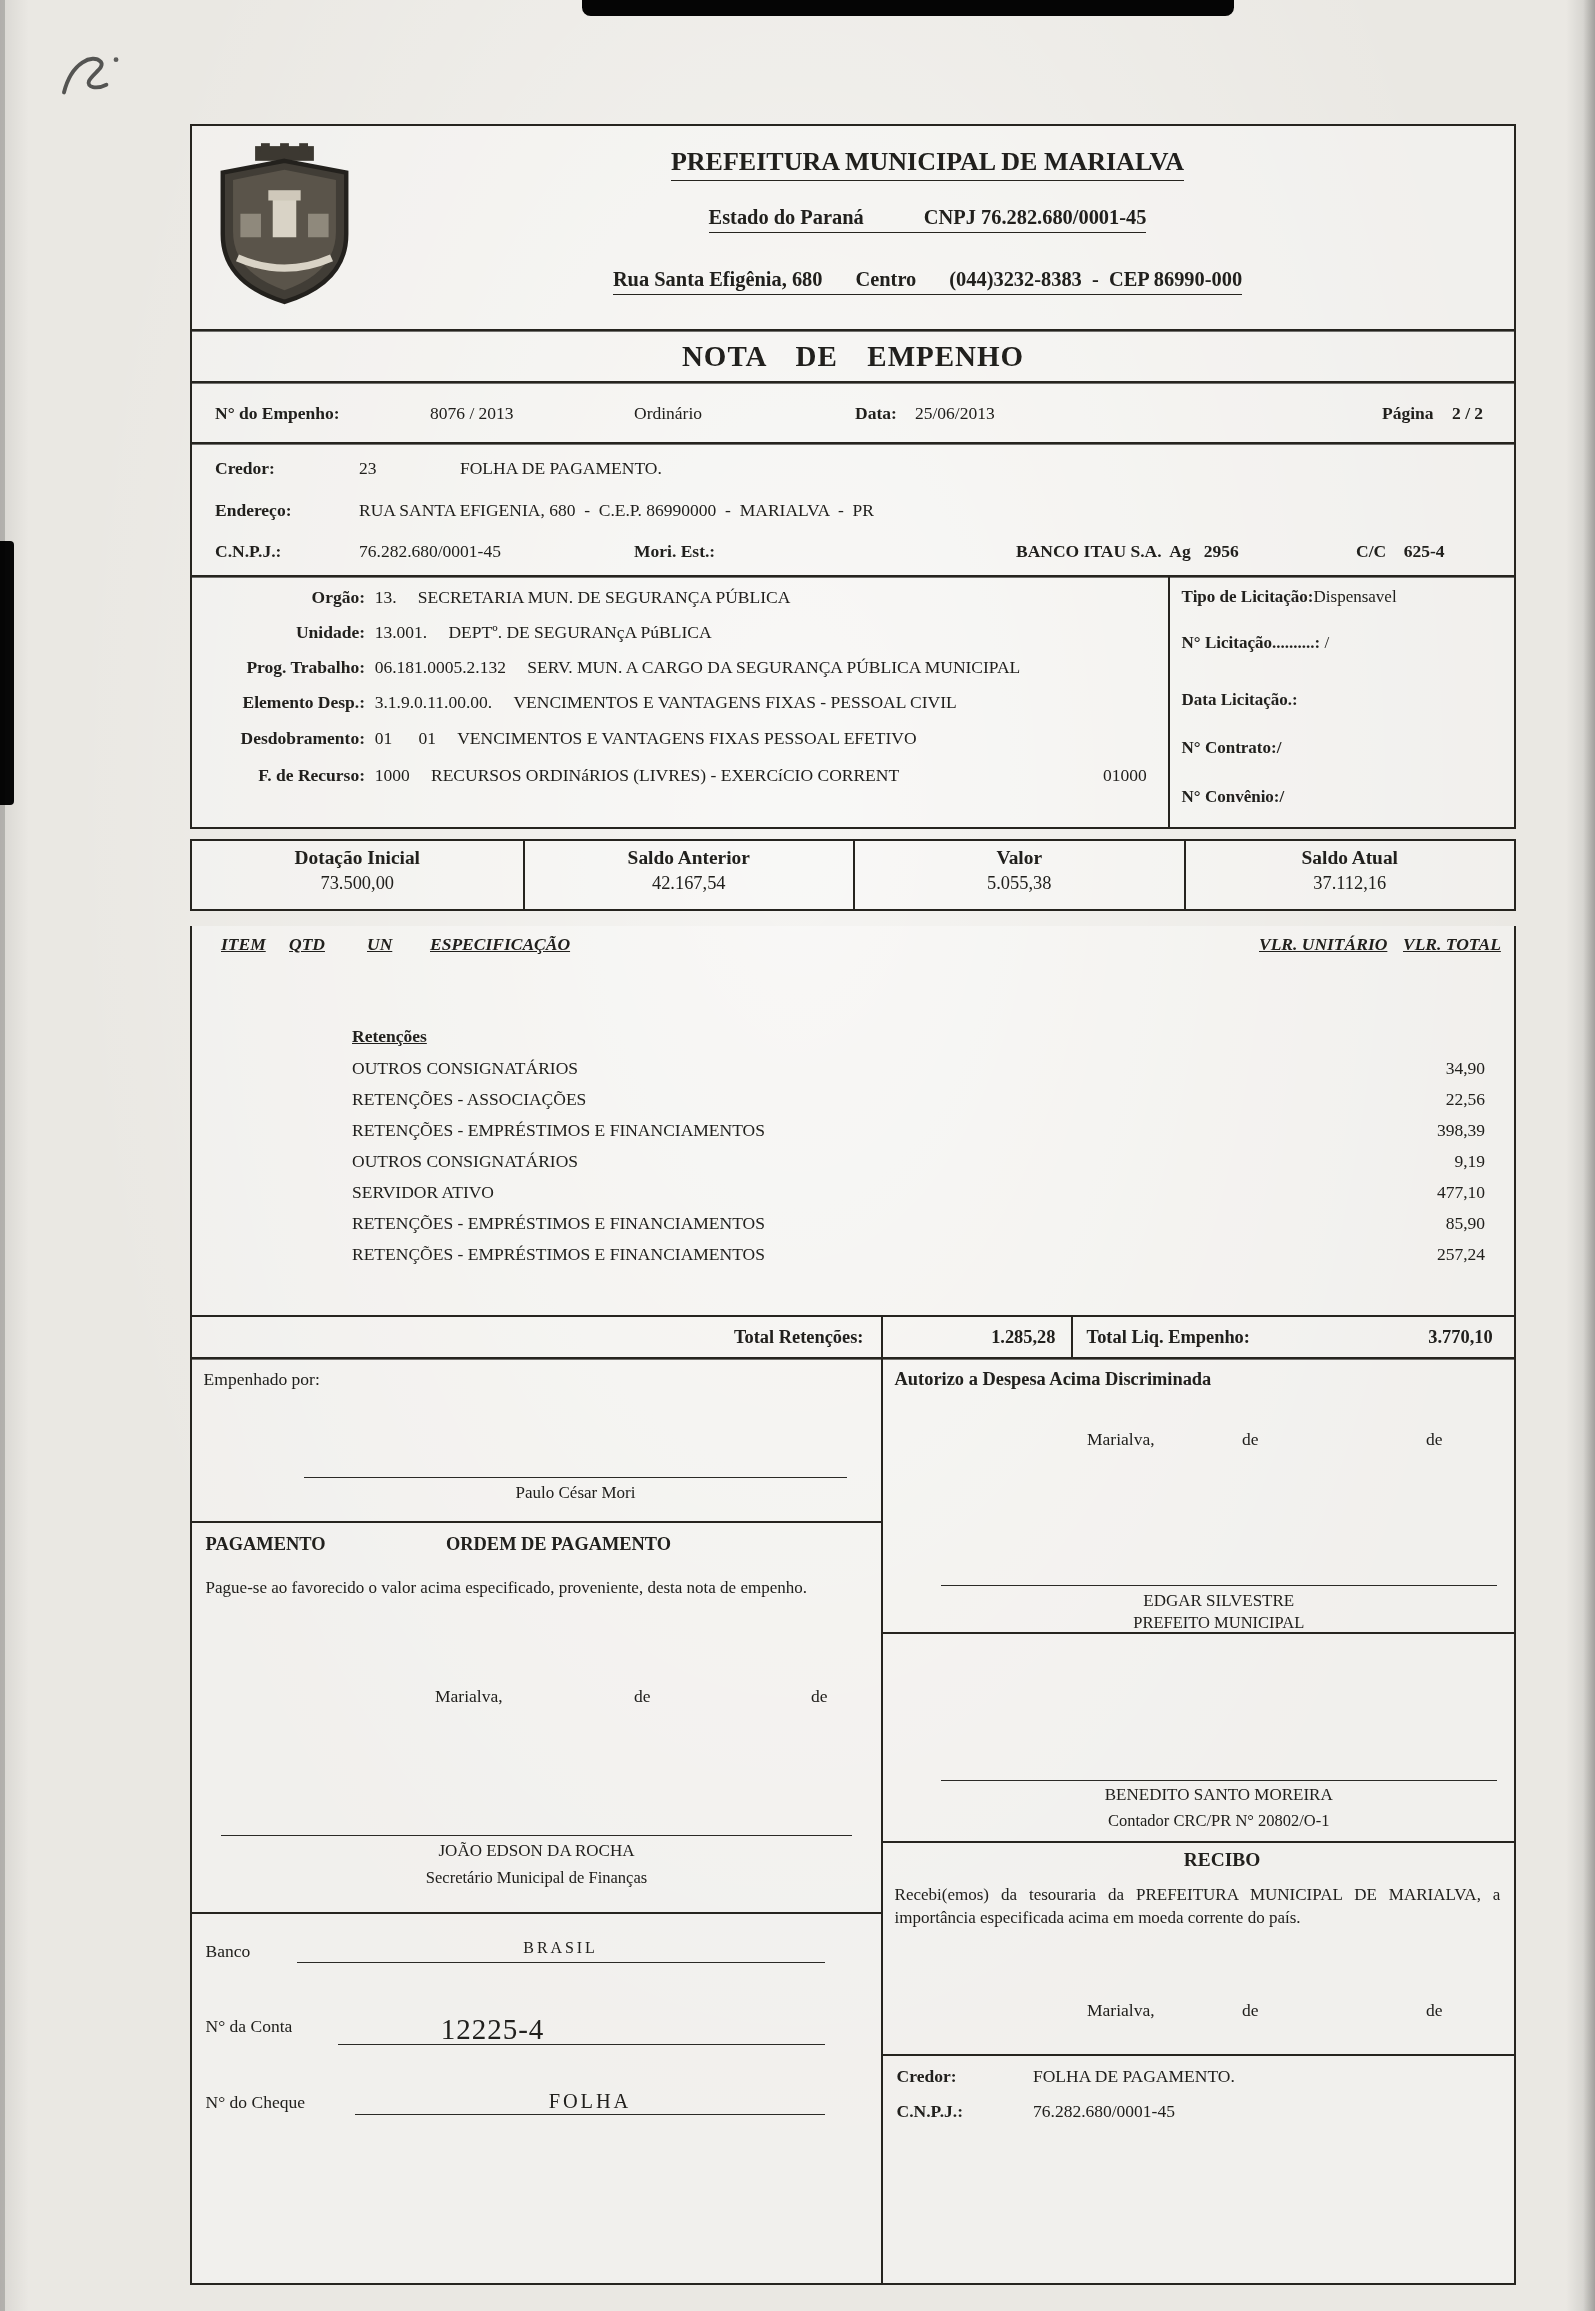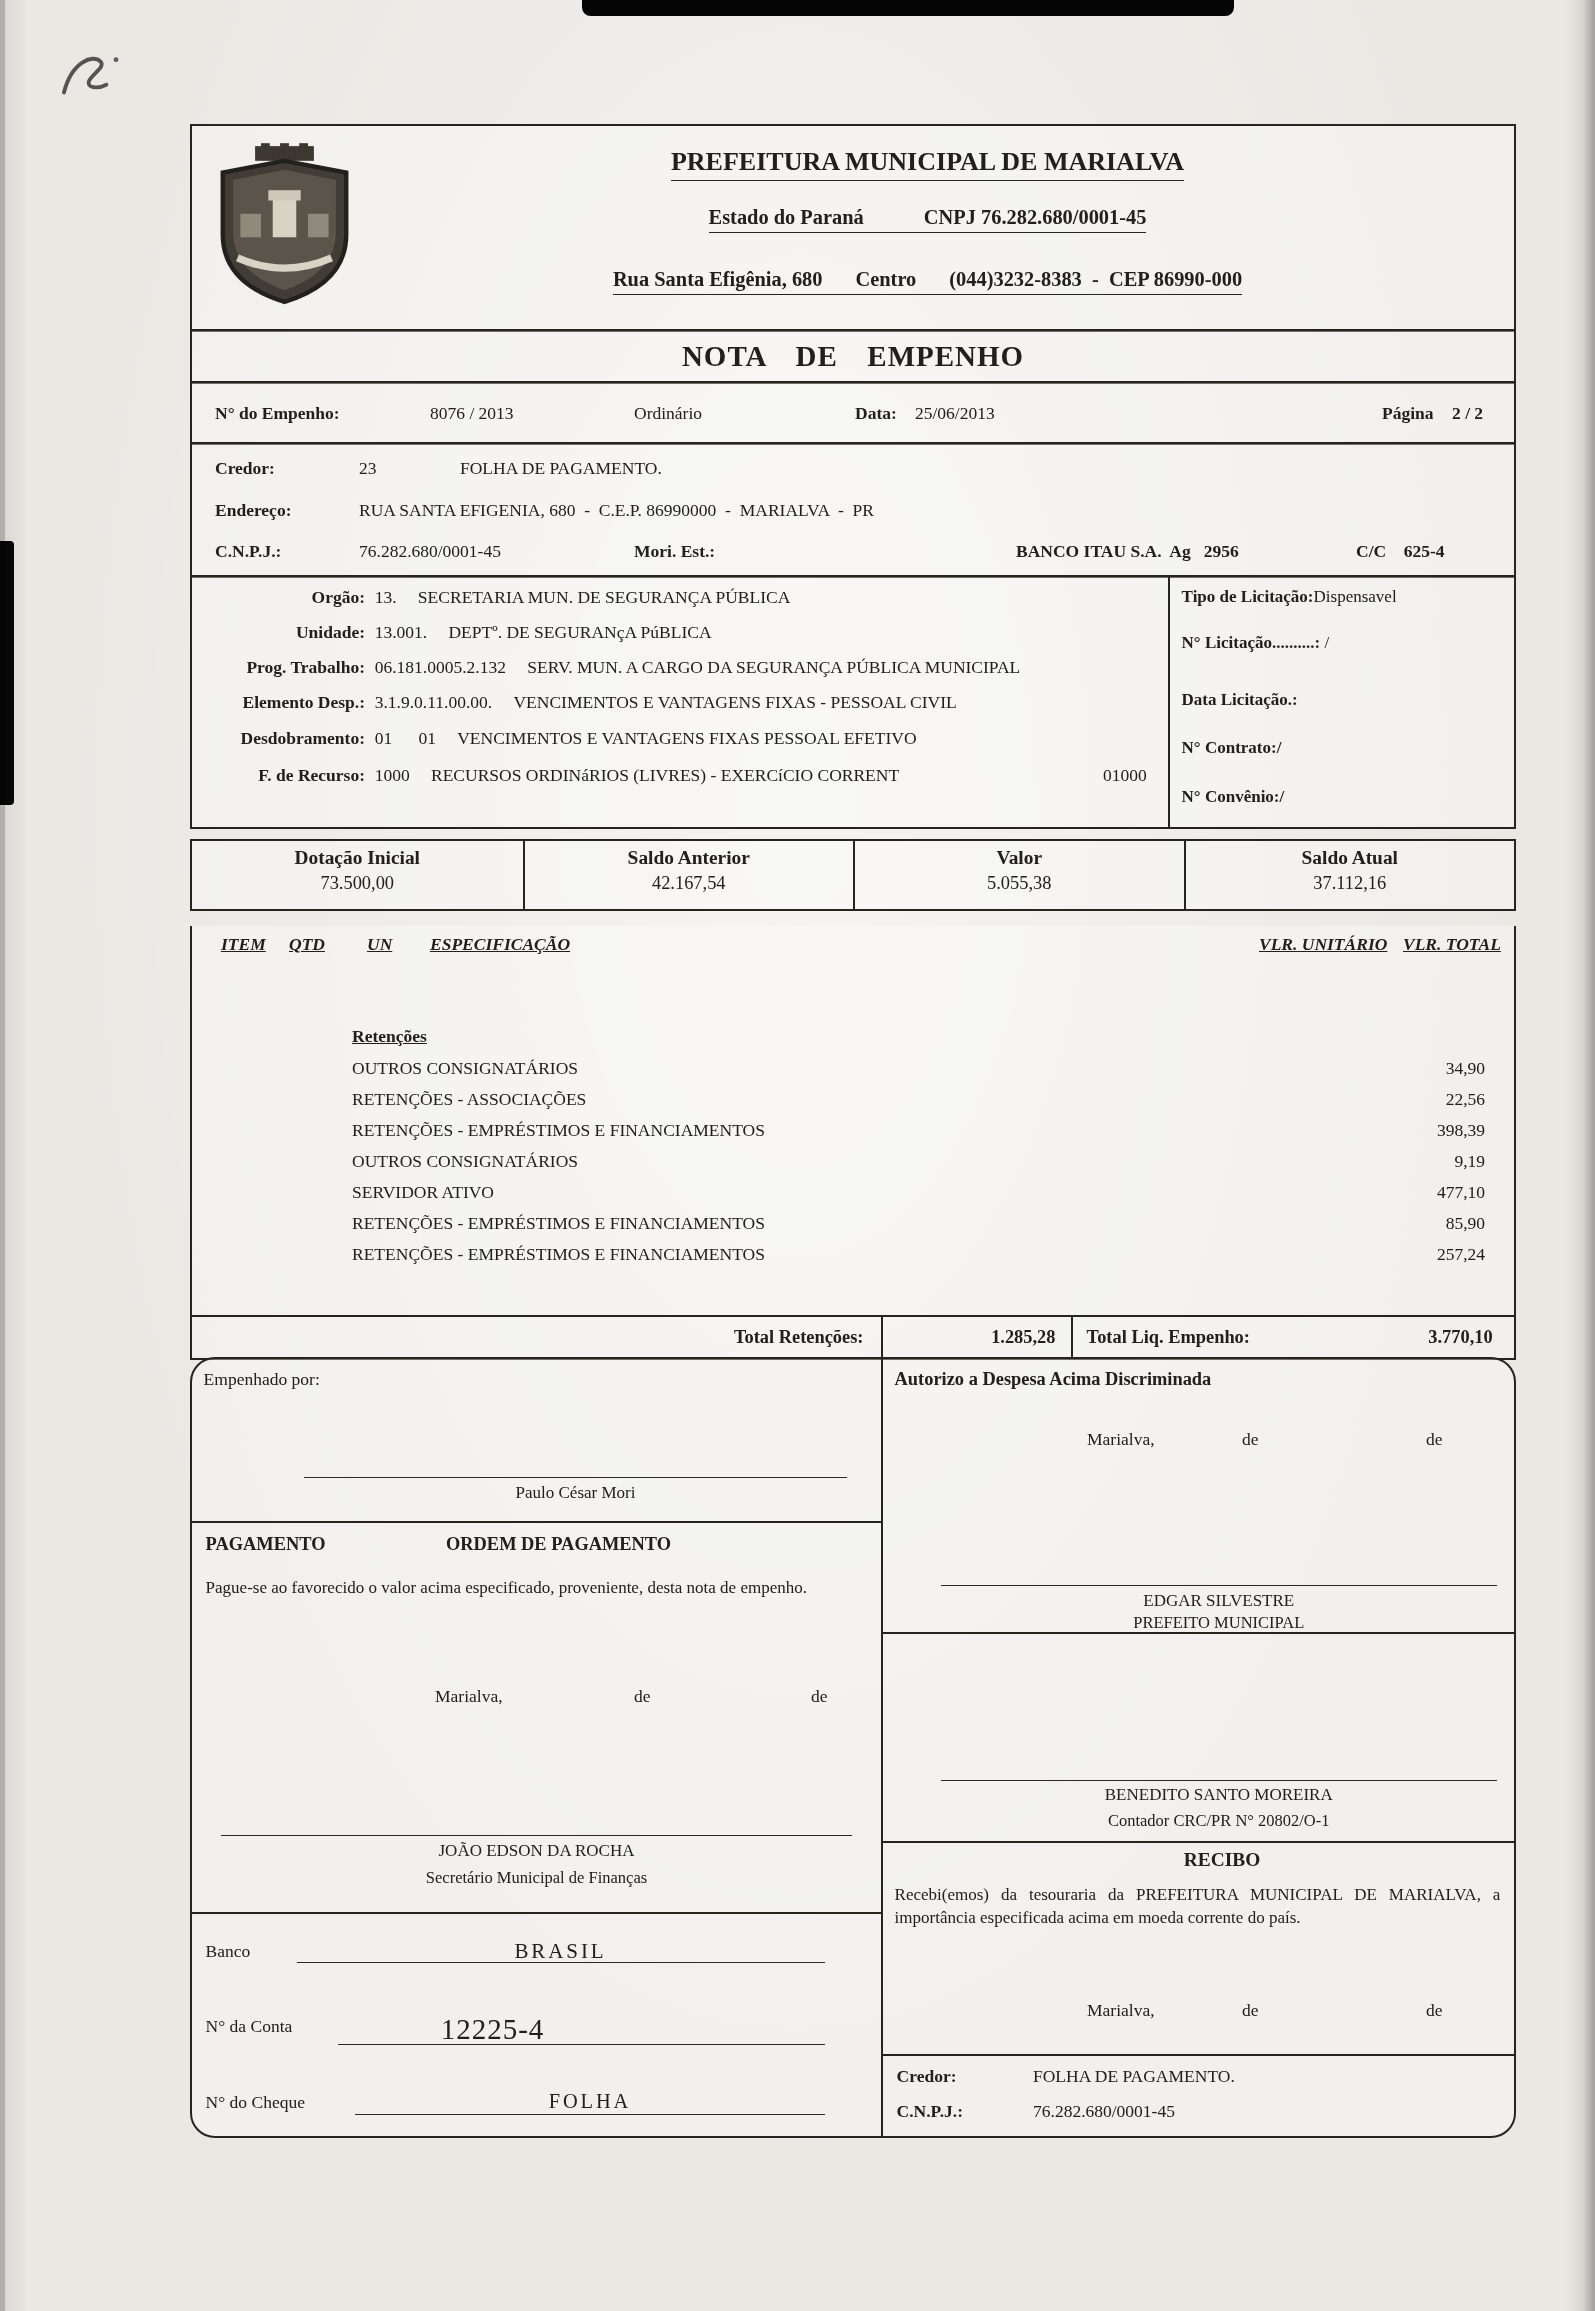--- a/index.html
+++ b/index.html
@@ -64,21 +64,21 @@
   .items { height:389px; border-top:none; border-bottom:none; }
   .ihead { position:absolute; top:7.8px; font-style:italic; font-weight:bold; text-decoration:underline; font-size:17.5px; }
   .igroup { position:absolute; left:160px; top:100px; font-weight:bold; text-decoration:underline; }
   .irow { position:absolute; left:160px; right:29px; display:flex; justify-content:space-between; }
 
   .totals { height:45px; display:flex; align-items:center; font-size:18.4px; }
   .tc1 { width:689px; text-align:right; padding-right:17.5px; font-weight:bold; }
   .tc2 { width:190px; text-align:right; padding-right:15.5px; border-left:2.9px solid #26241f; align-self:stretch; display:flex; align-items:center; justify-content:flex-end; font-weight:bold; }
   .tc3 { flex:1; border-left:2.9px solid #26241f; align-self:stretch; display:flex; align-items:center; justify-content:space-between; padding:0 21.3px 0 13.6px; font-weight:bold; }
 
-  .footer { height:781px; display:flex;border-radius:25px; }
+  .footer { height:928px; display:flex; }
   .f-left { width:689px; }
   .f-right { flex:1; border-left:2.9px solid #26241f; }
   .fbox { position:relative; }
   .bt { border-top:2.9px solid #26241f; }
   .sigline { border-top:1.9px solid #2b2a26; height:0; }
   .signame { text-align:center; font-size:17px; }
   .sigtitle { text-align:center; font-size:16.5px; }
   .para { font-size:17px; line-height:1.35; }
   .dword { position:absolute; }
   .fill-line { position:absolute; border-top:1.9px solid #2b2a26; height:0; }
@@ -293,21 +293,21 @@
         <span class="dword" style="left:619px;top:163px;">de</span>
         <div class="abs sigline" style="left:29px;right:29px;top:312px;"></div>
         <div class="abs signame" style="left:29px;right:29px;top:318px;">JOÃO EDSON DA ROCHA</div>
         <div class="abs sigtitle" style="left:29px;right:29px;top:345px;">Secretário Municipal de Finanças</div>
       </div>
 
       <div class="fbox bt" style="height:228px;">
         <div class="abs" style="left:0;right:0;top:13.6px;height:58px;">
           <span class="abs" style="left:13.6px;top:13.6px;">Banco</span>
           <div class="fill-line" style="left:105px;right:56px;top:35px;"></div>
-          <div class="fill-value" style="left:105px;right:57px;top:11.6px;font-size:21px;letter-spacing:2.9px;">BRASIL</div>
+          <div class="fill-value" style="left:105px;right:57px;top:11.6px;font-size:16px;letter-spacing:2.9px;">BRASIL</div>
         </div>
         <div class="abs" style="left:0;right:0;top:89px;height:58px;">
           <span class="abs" style="left:13.6px;top:13.6px;">N° da Conta</span>
           <div class="fill-line" style="left:146px;right:56px;top:41px;"></div>
           <div class="fill-value" style="left:155px;width:291px;top:9.7px;font-size:29px;letter-spacing:1px;">12225-4</div>
         </div>
         <div class="abs" style="left:0;right:0;top:165px;height:58px;">
           <span class="abs" style="left:13.6px;top:13.6px;">N° do Cheque</span>
           <div class="fill-line" style="left:163px;right:56px;top:35px;"></div>
           <div class="fill-value" style="left:163px;right:56px;top:11.6px;font-size:20.4px;letter-spacing:2.9px;">FOLHA</div>

